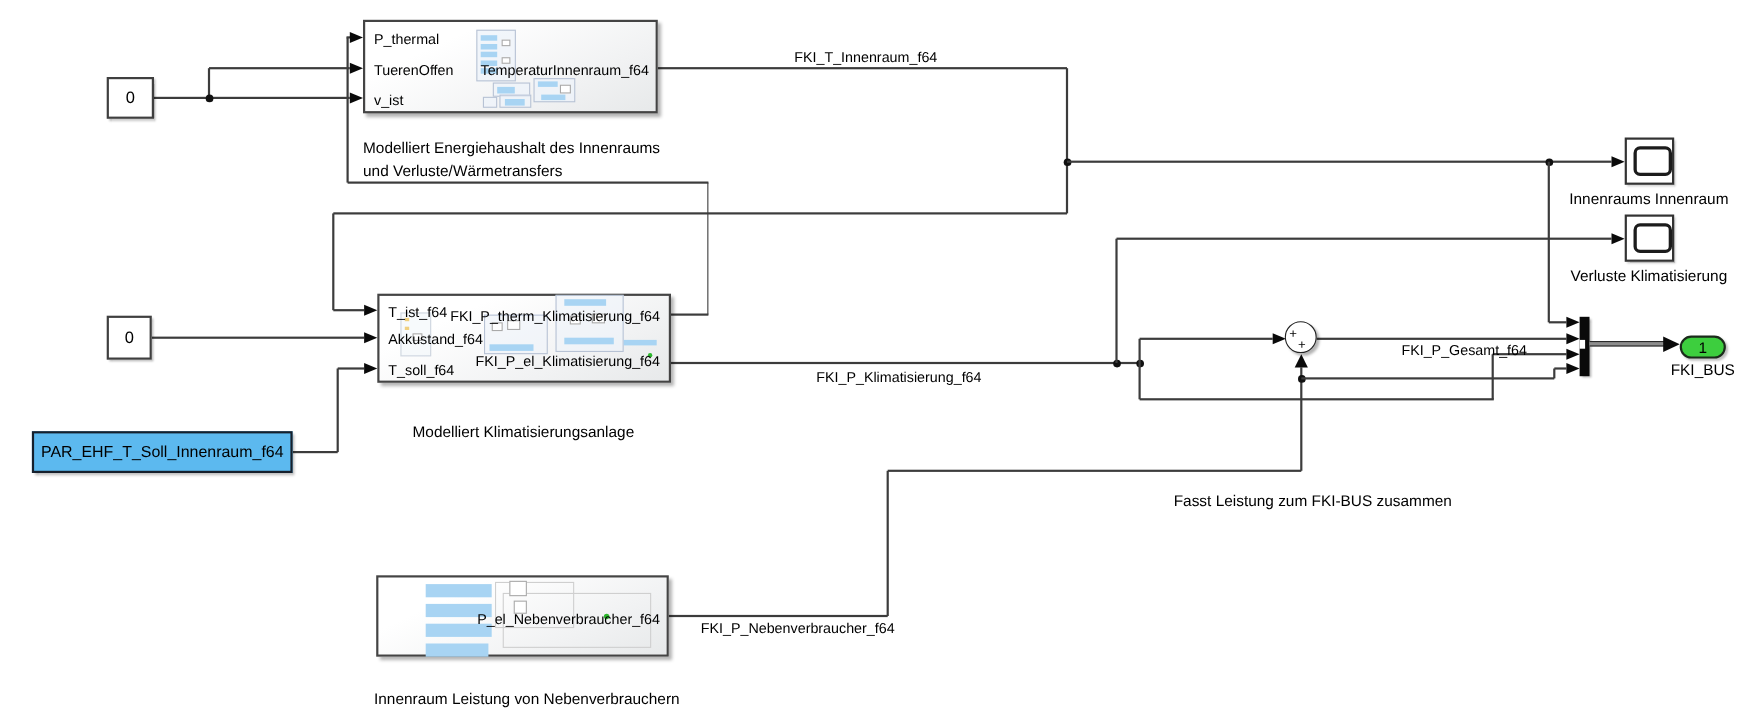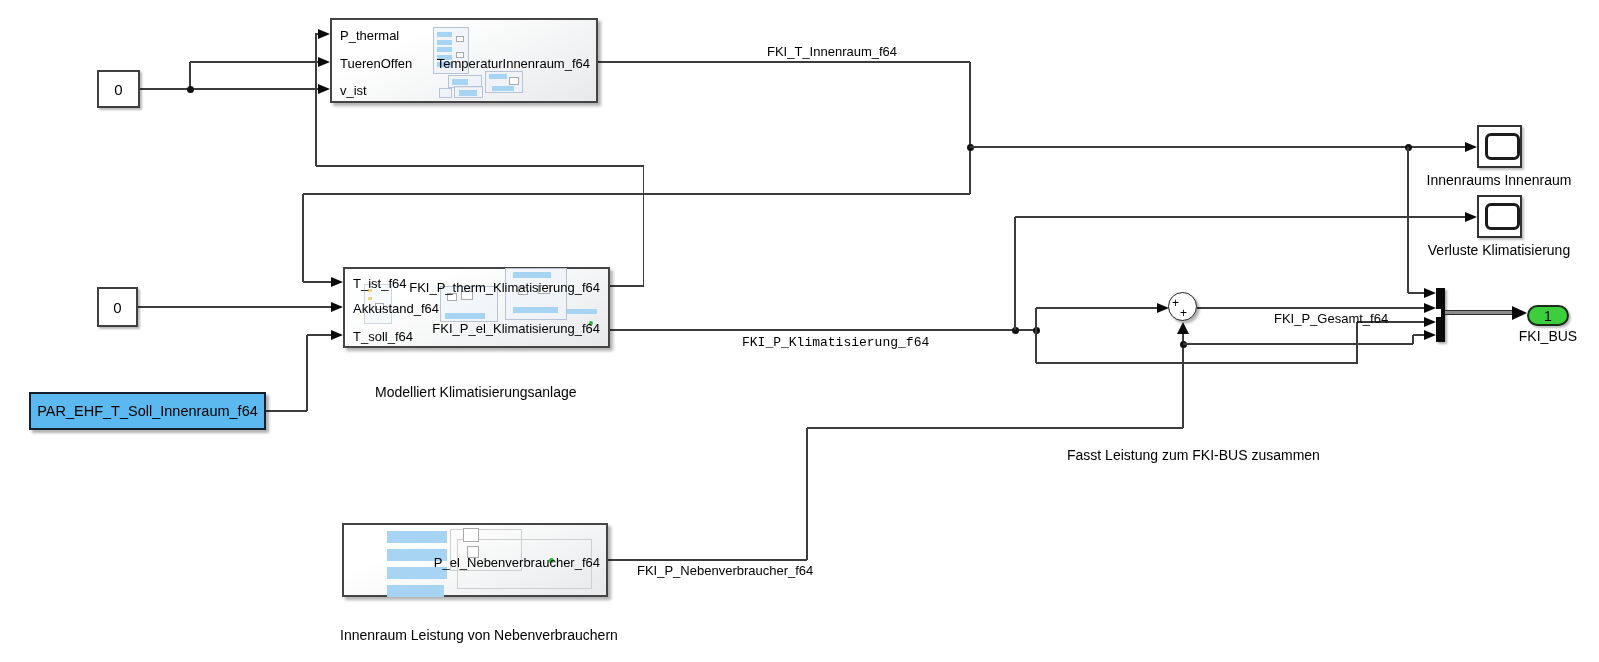--- a/index.html
+++ b/index.html
@@ -129,20 +129,24 @@
     <div class="tp" style="left:153px;top:51px;width:38px;height:22px;">
       <div class="tb" style="left:3px;top:2px;width:18px;height:5px;"></div>
       <div class="tw" style="left:23px;top:5px;width:10px;height:8px;"></div>
       <div class="tb" style="left:6px;top:14px;width:22px;height:5px;"></div>
     </div>
     <div class="plbl" style="left:8px;top:8px;">P_thermal</div>
     <div class="plbl" style="left:8px;top:36px;">TuerenOffen</div>
     <div class="plbl" style="left:8px;top:63px;">v_ist</div>
     <div class="plbl" style="right:6px;top:36px;">TemperaturInnenraum_f64</div>
   </div>
+  <div class="cap" style="left:330px;top:124px;">
+    <div>Modelliert Energiehaushalt des Innenraums</div>
+    <div>und Verluste/Wärmetransfers</div>
+  </div>
 
   <div class="blk" style="left:343px;top:267px;width:267px;height:81px;">
     <div class="tp" style="left:19px;top:15px;width:28px;height:40px;background:rgba(240,245,250,.5);border-color:rgba(180,190,205,.6);">
       <div style="position:absolute;left:3px;top:4px;width:4px;height:3px;background:#f0d080;"></div>
       <div style="position:absolute;left:3px;top:12px;width:4px;height:3px;background:#f0d080;"></div>
       <div class="tw" style="left:10px;top:18px;width:9px;height:7px;"></div>
     </div>
     <div class="tp" style="left:95px;top:17px;width:58px;height:36px;background:rgba(238,243,250,.6);">
       <div class="tw" style="left:6px;top:6px;width:10px;height:8px;"></div>
       <div class="tw" style="left:20px;top:4px;width:12px;height:9px;"></div>
@@ -200,19 +204,19 @@
   <div style="position:absolute;left:1436px;top:309px;width:5px;height:8px;background:#fff;"></div>
 
   <div style="position:absolute;left:1445px;top:310px;width:68px;height:3px;background:#8d8d8d;border-top:1px solid #2a2a2a;border-bottom:1px solid #2a2a2a;"></div>
   <div style="position:absolute;left:1512px;top:306px;width:0;height:0;border-top:7px solid transparent;border-bottom:7px solid transparent;border-left:15px solid #0a0a0a;"></div>
 
   <div style="position:absolute;left:1527px;top:305px;width:42px;height:21px;box-sizing:border-box;border:2px solid #1b2b1b;border-radius:11px;background:#3dce3e;box-shadow:2px 2px 2px rgba(0,0,0,.25);text-align:center;font-size:14px;line-height:18px;">
     <span>1</span>
   </div>
   <div class="slbl" style="left:1473px;top:328px;">FKI_BUS</div>
 
-  <div class="lbl" style="left:767px;top:45px;text-align:center;">FKI_T_Innenraum_f64</div>
-  <div class="lbl" style="left:742px;top:336px;font-family:Liberation Mono, monospace;">FKI_P_Klimatisierung_f64</div>
+  <div class="lbl" style="left:722px;top:45px;text-align:center;">FKI_T_Innenraum_f64</div>
+  <div class="lbl" style="left:742px;top:336px;">FKI_P_Klimatisierung_f64</div>
   <div class="lbl" style="left:1274px;top:312px;">FKI_P_Gesamt_f64</div>
   <div class="lbl" style="left:637px;top:564px;">FKI_P_Nebenverbraucher_f64</div>
   <div class="cap" style="left:1067px;top:445px;">Fasst Leistung zum FKI-BUS zusammen</div>
 
 </div>
 
 </body></html>

